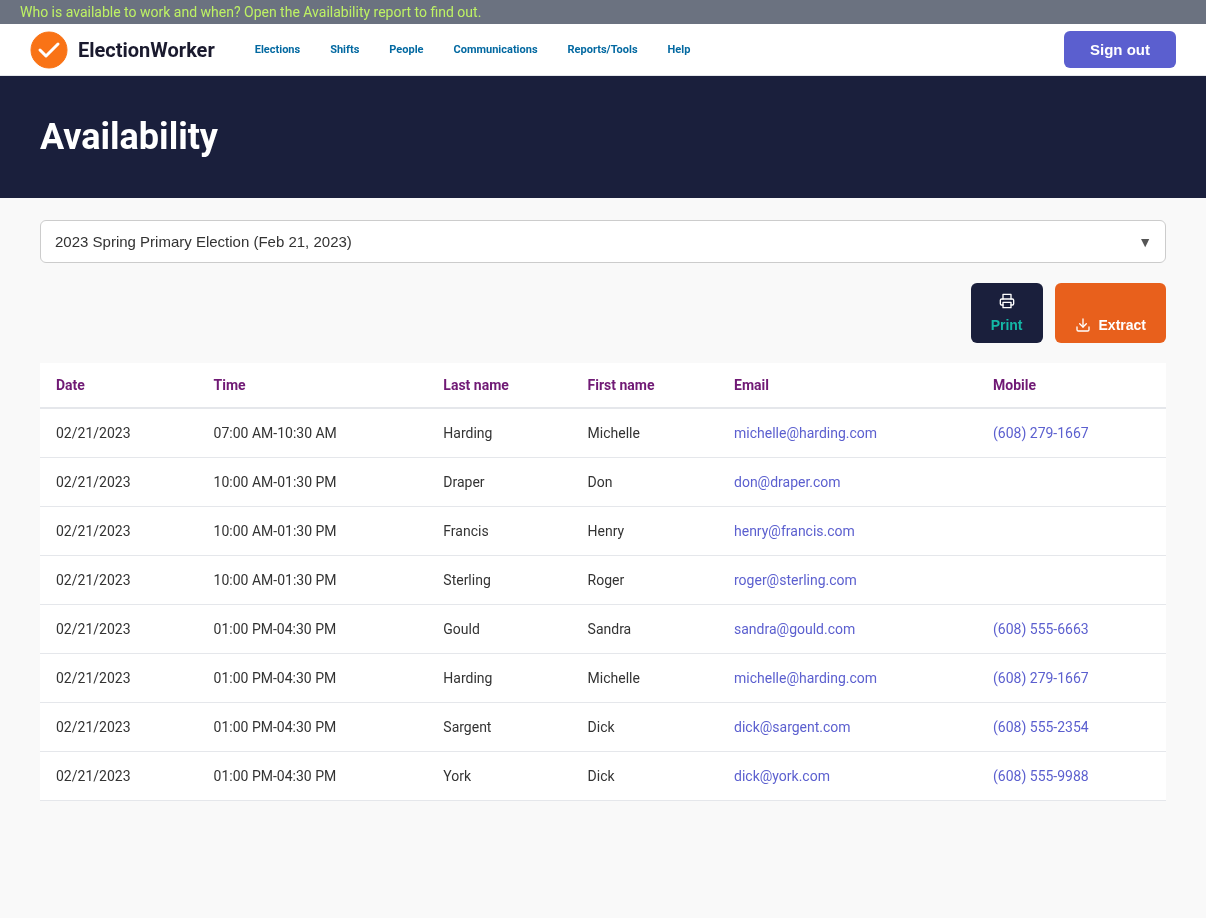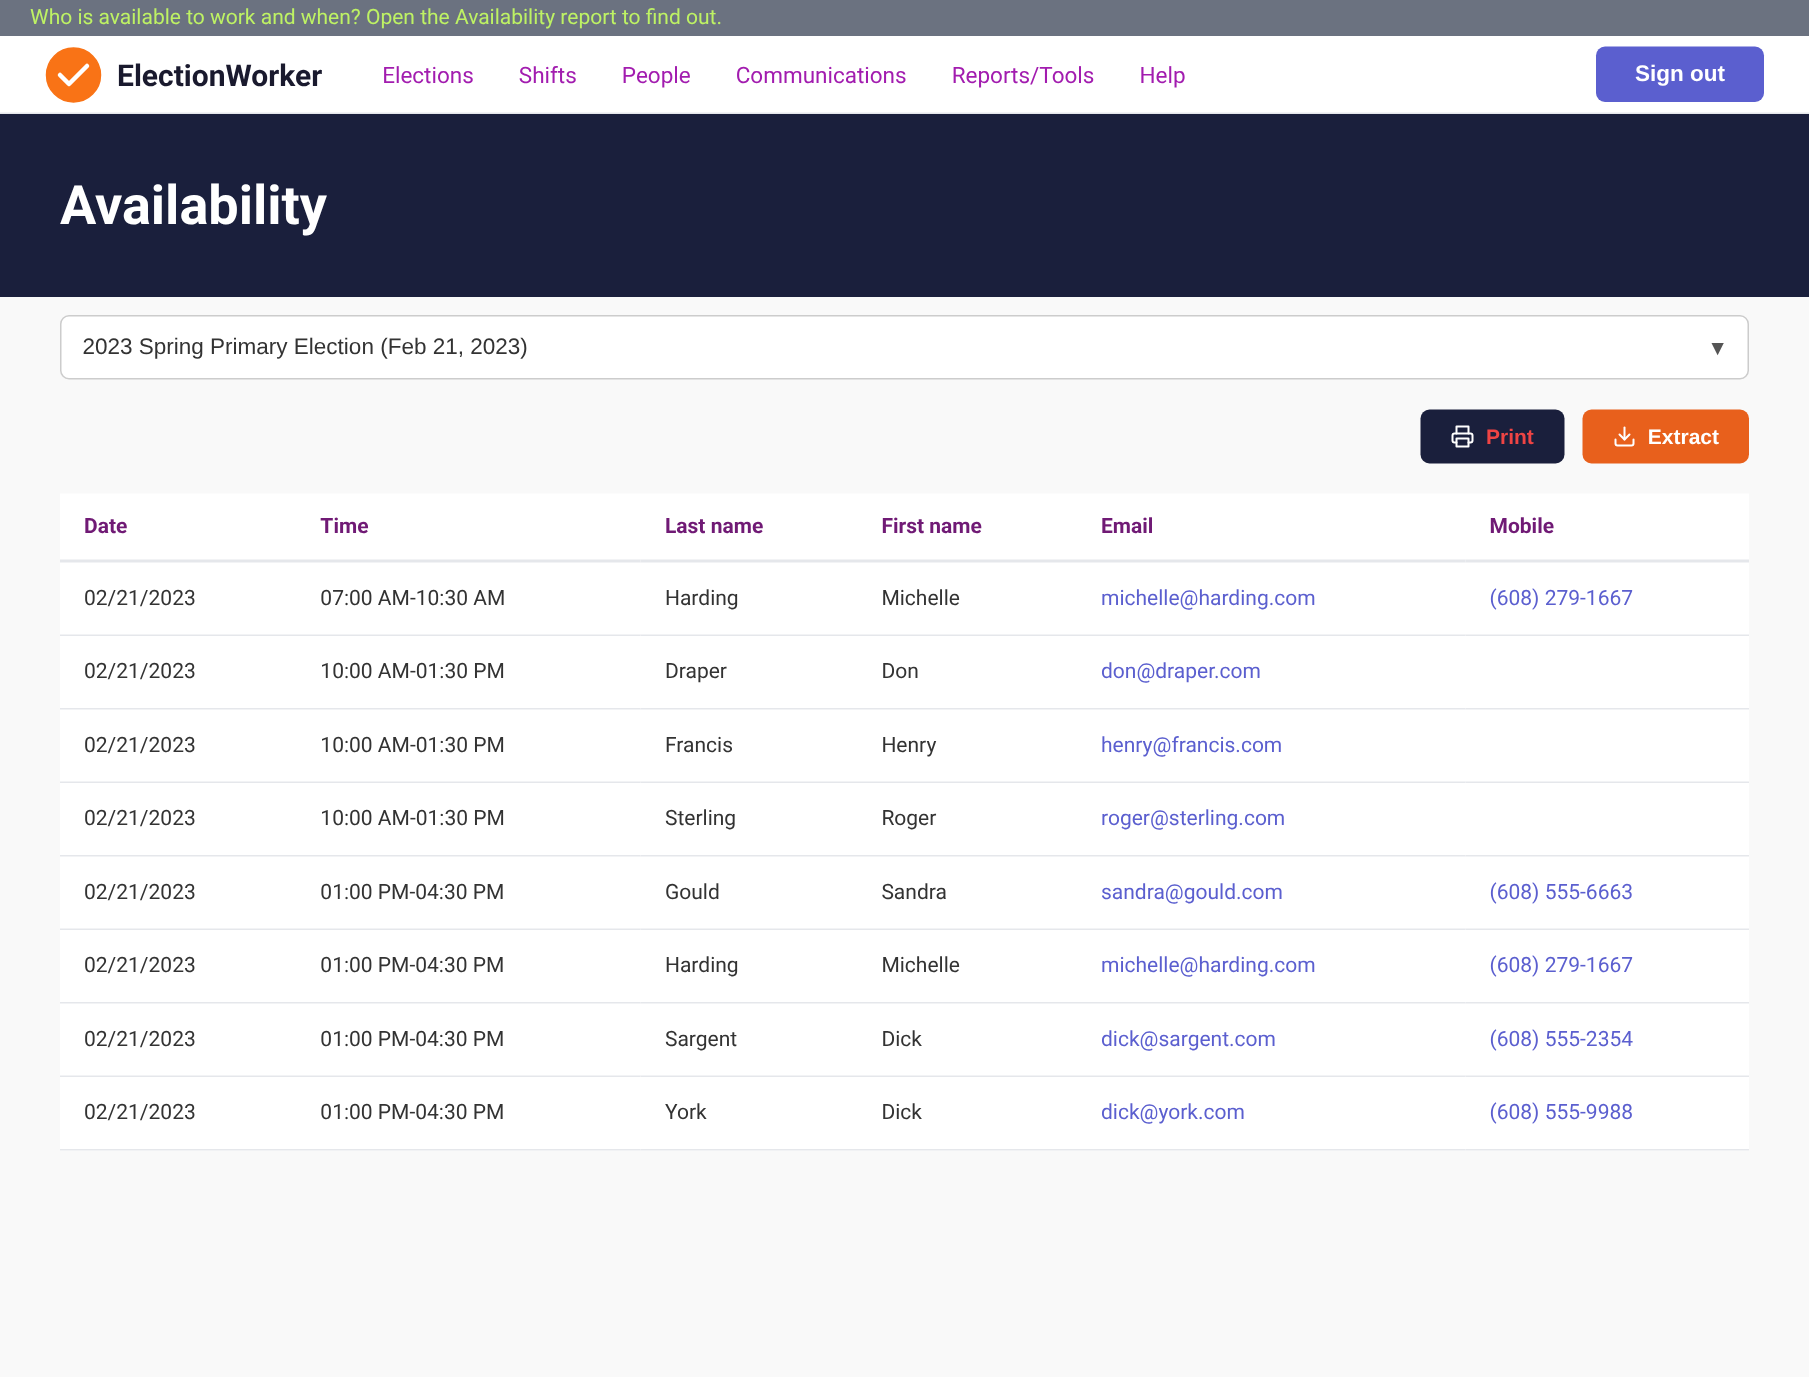--- a/index.html
+++ b/index.html
@@ -37,24 +37,25 @@
       font-size: 20px;
       font-weight: 700;
       color: #1a1a2e;
     }
     .nav-links {
       display: flex;
       gap: 30px;
       flex: 1;
     }
     .nav-link {
-      font-size: 15px;
-      color: #a21caf;
+      font-size: 11px;
+      color: #0369a1;
       text-decoration: none;
       cursor: pointer;
+      font-weight: bold;
     }
     .sign-out-btn {
       background: #5b5fcf;
       color: #fff;
       border: none;
       padding: 10px 26px;
       border-radius: 6px;
       font-size: 15px;
       font-weight: 600;
       cursor: pointer;
@@ -66,21 +67,21 @@
       color: #fff;
       padding: 40px 26px 40px 40px;
     }
     .page-title {
       font-size: 36px;
       font-weight: 700;
     }
 
     
     .content {
-      padding: 12px 40px;
+      padding: 22px 40px;
     }
 
     
     .dropdown-wrap {
       position: relative;
       margin-bottom: 20px;
     }
     .election-select {
       width: 100%;
       padding: 12px 40px 12px 14px;
@@ -107,27 +108,28 @@
       display: flex;
       justify-content: flex-end;
       gap: 12px;
       margin-bottom: 20px;
     }
     .btn-print {
       display: flex;
       align-items: center;
       gap: 8px;
       background: #1a1f3c;
-      color: #ef4444;
+      color: #14b8a6;
       border: none;
       padding: 10px 20px;
       border-radius: 6px;
       font-size: 14px;
       font-weight: 600;
       cursor: pointer;
+      flex-direction: column;
     }
     .btn-extract {
       display: flex;
       align-items: flex-end;
       gap: 8px;
       background: #e8601c;
       color: #fff;
       border: none;
       padding: 10px 20px;
       border-radius: 6px;

